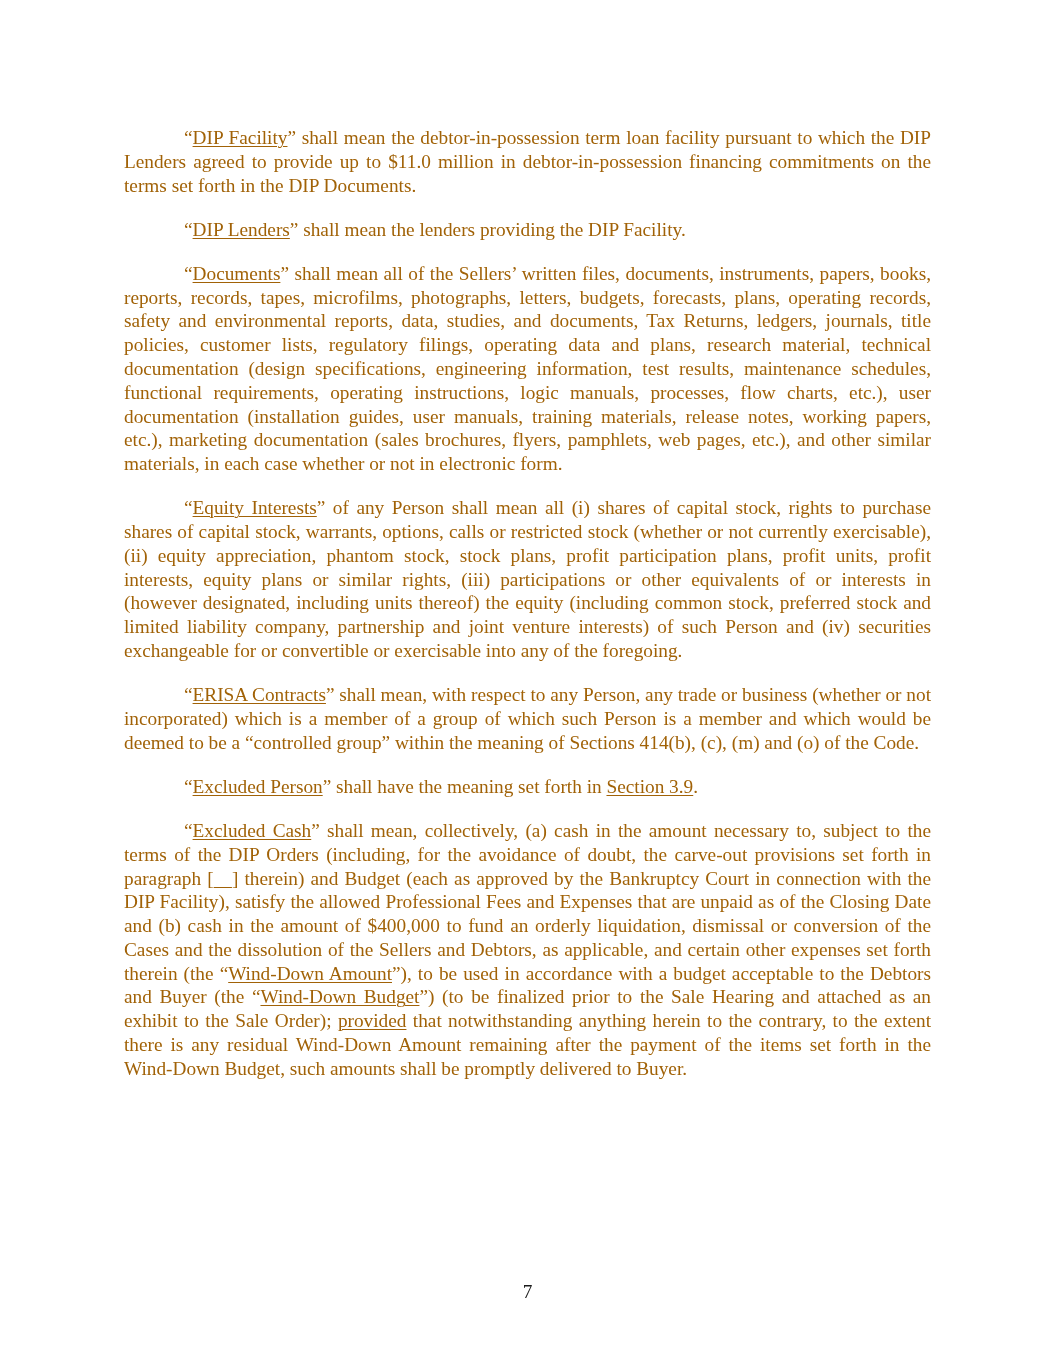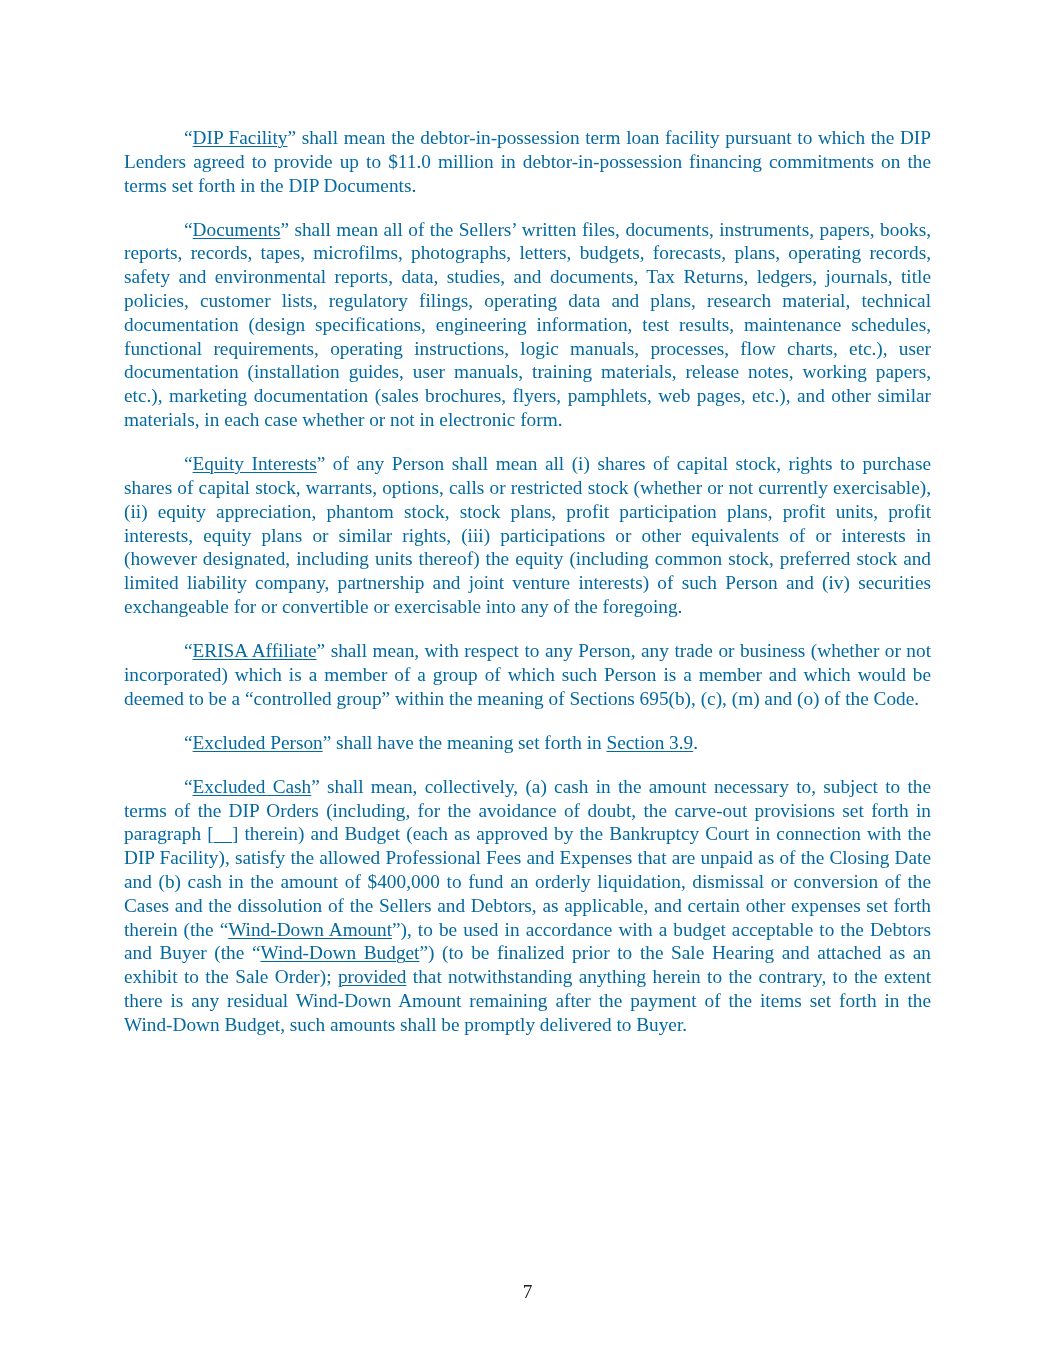--- a/index.html
+++ b/index.html
@@ -5,21 +5,21 @@
   html, body { margin: 0; padding: 0; background: #ffffff; }
   body { width: 1055px; height: 1365px; position: relative; overflow: hidden; }
   .page {
     position: absolute;
     left: 124px;
     top: 126px;
     width: 807px;
     font-family: "Liberation Serif", "DejaVu Serif", serif;
     font-size: 19.3px;
     line-height: 23.8px;
-    color: #0369a1;
+    color: #a16207;
   }
   .para {
     margin: 0 0 20.3px 0;
     text-indent: 60px;
     text-align: justify;
     text-justify: inter-word;
   }
   .u { text-decoration: underline; text-underline-offset: 2px; text-decoration-thickness: 1px; }
   .page-number {
     position: absolute;
@@ -32,27 +32,30 @@
   }
 </style>
 </head>
 <body>
 
 <div class="page">
   <p class="para">
     <span>“</span><span class="u">DIP Facility</span><span>” shall mean the debtor-in-possession term loan facility pursuant to which the DIP Lenders agreed to provide up to $11.0 million in debtor-in-possession financing commitments on the terms set forth in the DIP Documents.</span>
   </p>
   <p class="para">
+    <span>“</span><span class="u">DIP Lenders</span><span>” shall mean the lenders providing the DIP Facility.</span>
+  </p>
+  <p class="para">
     <span>“</span><span class="u">Documents</span><span>” shall mean all of the Sellers’ written files, documents, instruments, papers, books, reports, records, tapes, microfilms, photographs, letters, budgets, forecasts, plans, operating records, safety and environmental reports, data, studies, and documents, Tax Returns, ledgers, journals, title policies, customer lists, regulatory filings, operating data and plans, research material, technical documentation (design specifications, engineering information, test results, maintenance schedules, functional requirements, operating instructions, logic manuals, processes, flow charts, etc.), user documentation (installation guides, user manuals, training materials, release notes, working papers, etc.), marketing documentation (sales brochures, flyers, pamphlets, web pages, etc.), and other similar materials, in each case whether or not in electronic form.</span>
   </p>
   <p class="para">
     <span>“</span><span class="u">Equity Interests</span><span>” of any Person shall mean all (i) shares of capital stock, rights to purchase shares of capital stock, warrants, options, calls or restricted stock (whether or not currently exercisable), (ii) equity appreciation, phantom stock, stock plans, profit participation plans, profit units, profit interests, equity plans or similar rights, (iii) participations or other equivalents of or interests in (however designated, including units thereof) the equity (including common stock, preferred stock and limited liability company, partnership and joint venture interests) of such Person and (iv) securities exchangeable for or convertible or exercisable into any of the foregoing.</span>
   </p>
   <p class="para">
-    <span>“</span><span class="u">ERISA Affiliate</span><span>” shall mean, with respect to any Person, any trade or business (whether or not incorporated) which is a member of a group of which such Person is a member and which would be deemed to be a “controlled group” within the meaning of Sections 695(b), (c), (m) and (o) of the Code.</span>
+    <span>“</span><span class="u">ERISA Contracts</span><span>” shall mean, with respect to any Person, any trade or business (whether or not incorporated) which is a member of a group of which such Person is a member and which would be deemed to be a “controlled group” within the meaning of Sections 414(b), (c), (m) and (o) of the Code.</span>
   </p>
   <p class="para">
     <span>“</span><span class="u">Excluded Person</span><span>” shall have the meaning set forth in </span><span class="u">Section 3.9</span><span>.</span>
   </p>
   <p class="para">
     <span>“</span><span class="u">Excluded Cash</span><span>” shall mean, collectively, (a) cash in the amount necessary to, subject to the terms of the DIP Orders (including, for the avoidance of doubt, the carve-out provisions set forth in paragraph [</span><span class="u">&nbsp;&nbsp;&nbsp;</span><span>] therein) and Budget (each as approved by the Bankruptcy Court in connection with the DIP Facility), satisfy the allowed Professional Fees and Expenses that are unpaid as of the Closing Date and (b) cash in the amount of $400,000 to fund an orderly liquidation, dismissal or conversion of the Cases and the dissolution of the Sellers and Debtors, as applicable, and certain other expenses set forth therein (the “</span><span class="u">Wind-Down Amount</span><span>”), to be used in accordance with a budget acceptable to the Debtors and Buyer (the “</span><span class="u">Wind-Down Budget</span><span>”) (to be finalized prior to the Sale Hearing and attached as an exhibit to the Sale Order); </span><span class="u">provided</span><span> that notwithstanding anything herein to the contrary, to the extent there is any residual Wind-Down Amount remaining after the payment of the items set forth in the Wind-Down Budget, such amounts shall be promptly delivered to Buyer.</span>
   </p>
 </div>
 
 <div class="page-number">7</div>

